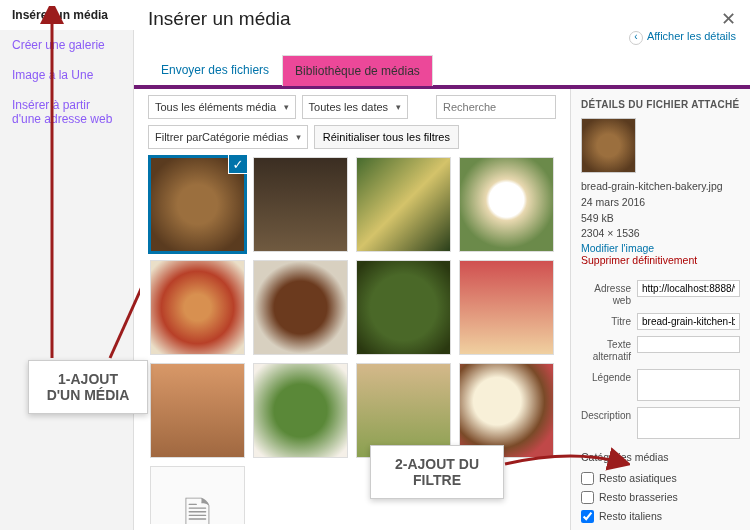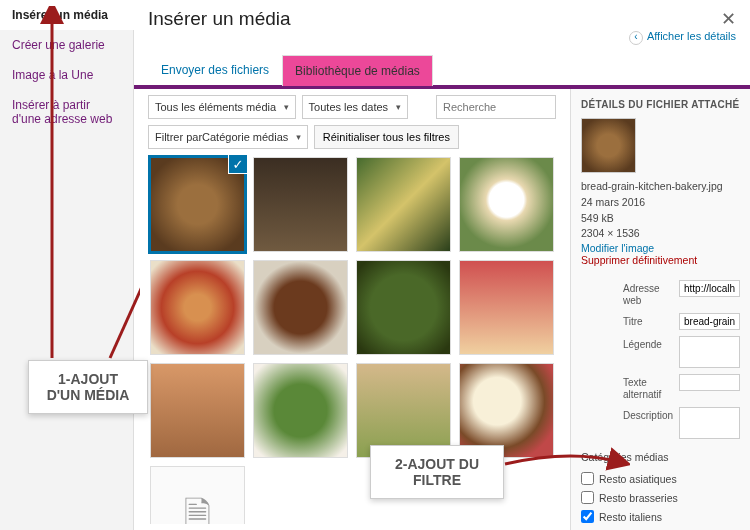--- a/index.html
+++ b/index.html
@@ -1,19 +1,19 @@
 <!DOCTYPE html>
 <html><head>
 <meta charset="utf-8">
 <style>
 * { box-sizing: border-box; margin: 0; padding: 0; }
 body { font-family: -apple-system, "Segoe UI", sans-serif; font-size: 12px; color: #333; background: #fff; width: 750px; height: 530px; overflow: hidden; position: relative; }
 .modal { display: flex; width: 100%; height: 100%; }
 .sidebar { width: 155px; background: #f3f3f3; border-right: 1px solid #ddd; padding: 0; }
-.sidebar-item { padding: 8px 12px; font-size: 12px; color: #701a75; cursor: pointer; }
+.sidebar-item { padding: 8px 12px; font-size: 12px; color: #8b5cf6; cursor: pointer; }
 .sidebar-item.active { background: #fff; border-right: 2px solid #fff; color: #222; font-weight: 600; margin-right: -1px; }
 .main { flex: 1; display: flex; flex-direction: column; }
 .header { display: flex; align-items: center; justify-content: space-between; padding: 8px 14px 0 14px; }
 .header h1 { font-size: 19px; font-weight: 400; color: #222; }
 .close-btn { font-size: 18px; color: #666; cursor: pointer; background: none; border: none; }
 .tabs { display: flex; border-bottom: 4px solid #701a75; padding: 0 14px; margin-top: 6px; }
 .tab { padding: 8px 12px; font-size: 12px; color: #0073aa; cursor: pointer; border: 1px solid transparent; border-bottom: none; }
 .tab.active { border-color: #ddd; background: #ec4899; color: #333; position: relative; top: 1px; }
 .toolbar-row { display: flex; justify-content: space-between; align-items: flex-end; padding: 4px 14px 3px; }
 .toolbar-row.right-align { justify-content: flex-end; padding-top: 0; }
@@ -33,25 +33,25 @@
 .thumb.file { display: flex; flex-direction: column; align-items: center; justify-content: center; color: #999; width: 95px; height: 95px; padding: 4px; }
 .thumb.file .doc-icon { font-size: 34px; line-height: 1; }
 .details { width: 180px; border-left: 1px solid #ddd; padding: 10px 10px; overflow-y: auto; font-size: 11px; background: #f9f9f9; }
 .details h3 { font-size: 10px; font-weight: 700; color: #555; text-transform: uppercase; letter-spacing: 0.3px; margin-bottom: 8px; }
 .details-thumb { width: 55px; height: 55px; border: 1px solid #ccc; margin-bottom: 6px; background: linear-gradient(135deg,#8b6b47 0%,#a07850 40%,#604028 100%); }
 .detail-line { font-size: 10.5px; color: #444; line-height: 1.5; }
 .detail-link { font-size: 10.5px; color: #0073aa; cursor: pointer; }
 .detail-link.danger { color: #a00; }
 .fields { margin-top: 14px; }
 .field-row { display: flex; align-items: flex-start; margin-bottom: 6px; }
-.field-row label { width: 56px; text-align: left; padding-right: 6px; font-size: 10px; color: #555; padding-top: 3px; line-height: 1.2; margin-left: 42px; }
+.field-row label { width: 56px; text-align: right; padding-right: 6px; font-size: 10px; color: #555; padding-top: 3px; line-height: 1.2; }
 .field-row input, .field-row textarea { flex: 1; border: 1px solid #ccc; padding: 2px 4px; font-size: 10px; font-family: inherit; width: 100%; }
 .field-row textarea { height: 32px; resize: none; }
 .categories { margin-top: 12px; }
-.cat-item { display: flex; align-items: center; gap: 5px; padding: 3px 0; font-size: 10.5px; color: #444; }
+.cat-item { display: flex; gap: 5px; padding: 3px 0; font-size: 10.5px; color: #444; }
 .cat-item input[type=checkbox] { width: 13px; height: 13px; }
 
 .bg-bread { background: radial-gradient(circle at 50% 50%, #9b6f3e 30%, #5a3b1f 80%); }
 .bg-hands { background: linear-gradient(#3b2e22,#705a40); }
 .bg-pasta { background: linear-gradient(135deg,#476b2e,#d4c36a,#2a3f1a); }
 .bg-egg { background: radial-gradient(circle at 50% 45%, #fff 25%, #e8d8b0 30%, #6b8a4a 70%); }
 .bg-pizza { background: radial-gradient(circle at 50% 50%, #d89050 20%, #b84028 55%, #eadfc8 90%); }
 .bg-bowl { background: radial-gradient(circle, #6b3a1e 40%, #d8d0c0 70%); }
 .bg-green { background: radial-gradient(circle, #4a6828 50%, #2a3810 90%); }
 .bg-straw { background: linear-gradient(#d05050,#f0d0a0); }
@@ -145,26 +145,26 @@
         <div class="fields">
           <div class="field-row">
             <label>Adresse web</label>
             <input value="http://localhost:8888/wordp" style="">
           </div>
           <div class="field-row">
             <label>Titre</label>
             <input value="bread-grain-kitchen-bakery" style="">
           </div>
           <div class="field-row">
+            <label>Texte alternatif</label>
+            <input style="">
+          </div>
+          <div class="field-row">
             <label>Légende</label>
             <textarea style=""></textarea>
-          </div>
-          <div class="field-row">
-            <label>Texte alternatif</label>
-            <input style="">
           </div>
           <div class="field-row">
             <label>Description</label>
             <textarea style=""></textarea>
           </div>
         </div>
 
         <div class="categories">
           <div style="font-size:10.5px;color:#444;margin-bottom:6px;">Catégories médias</div>
           <label class="cat-item">

